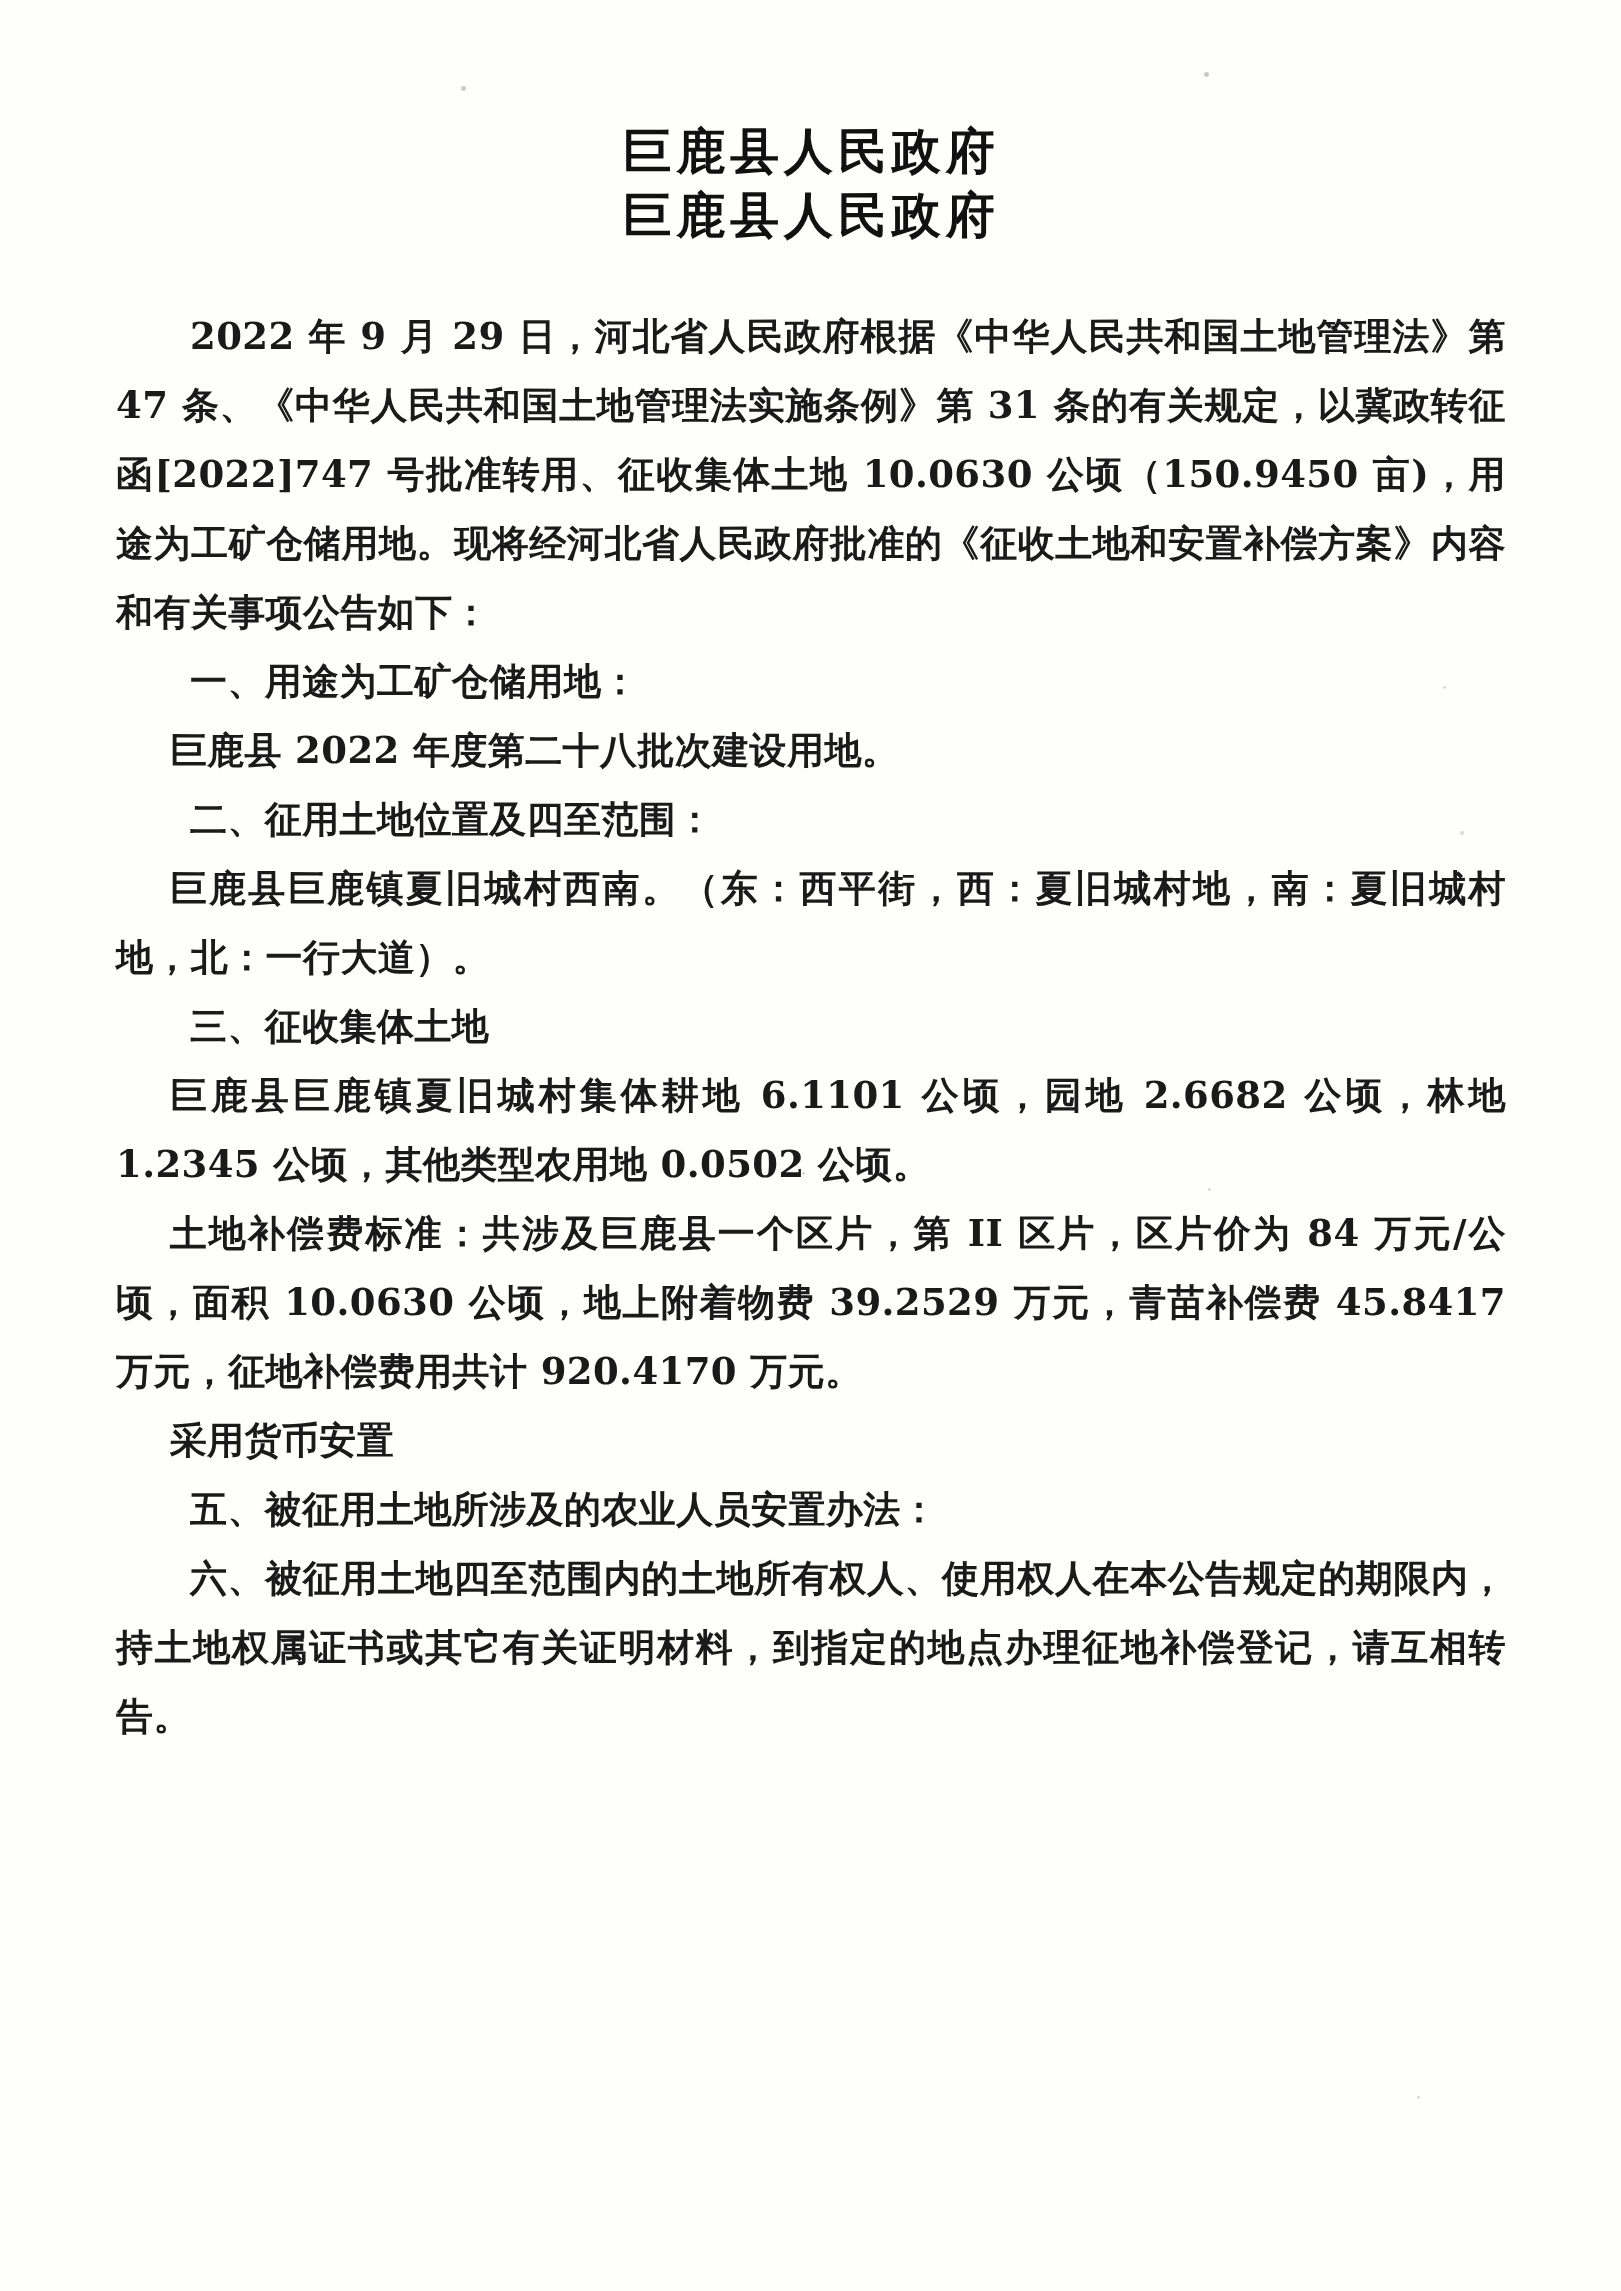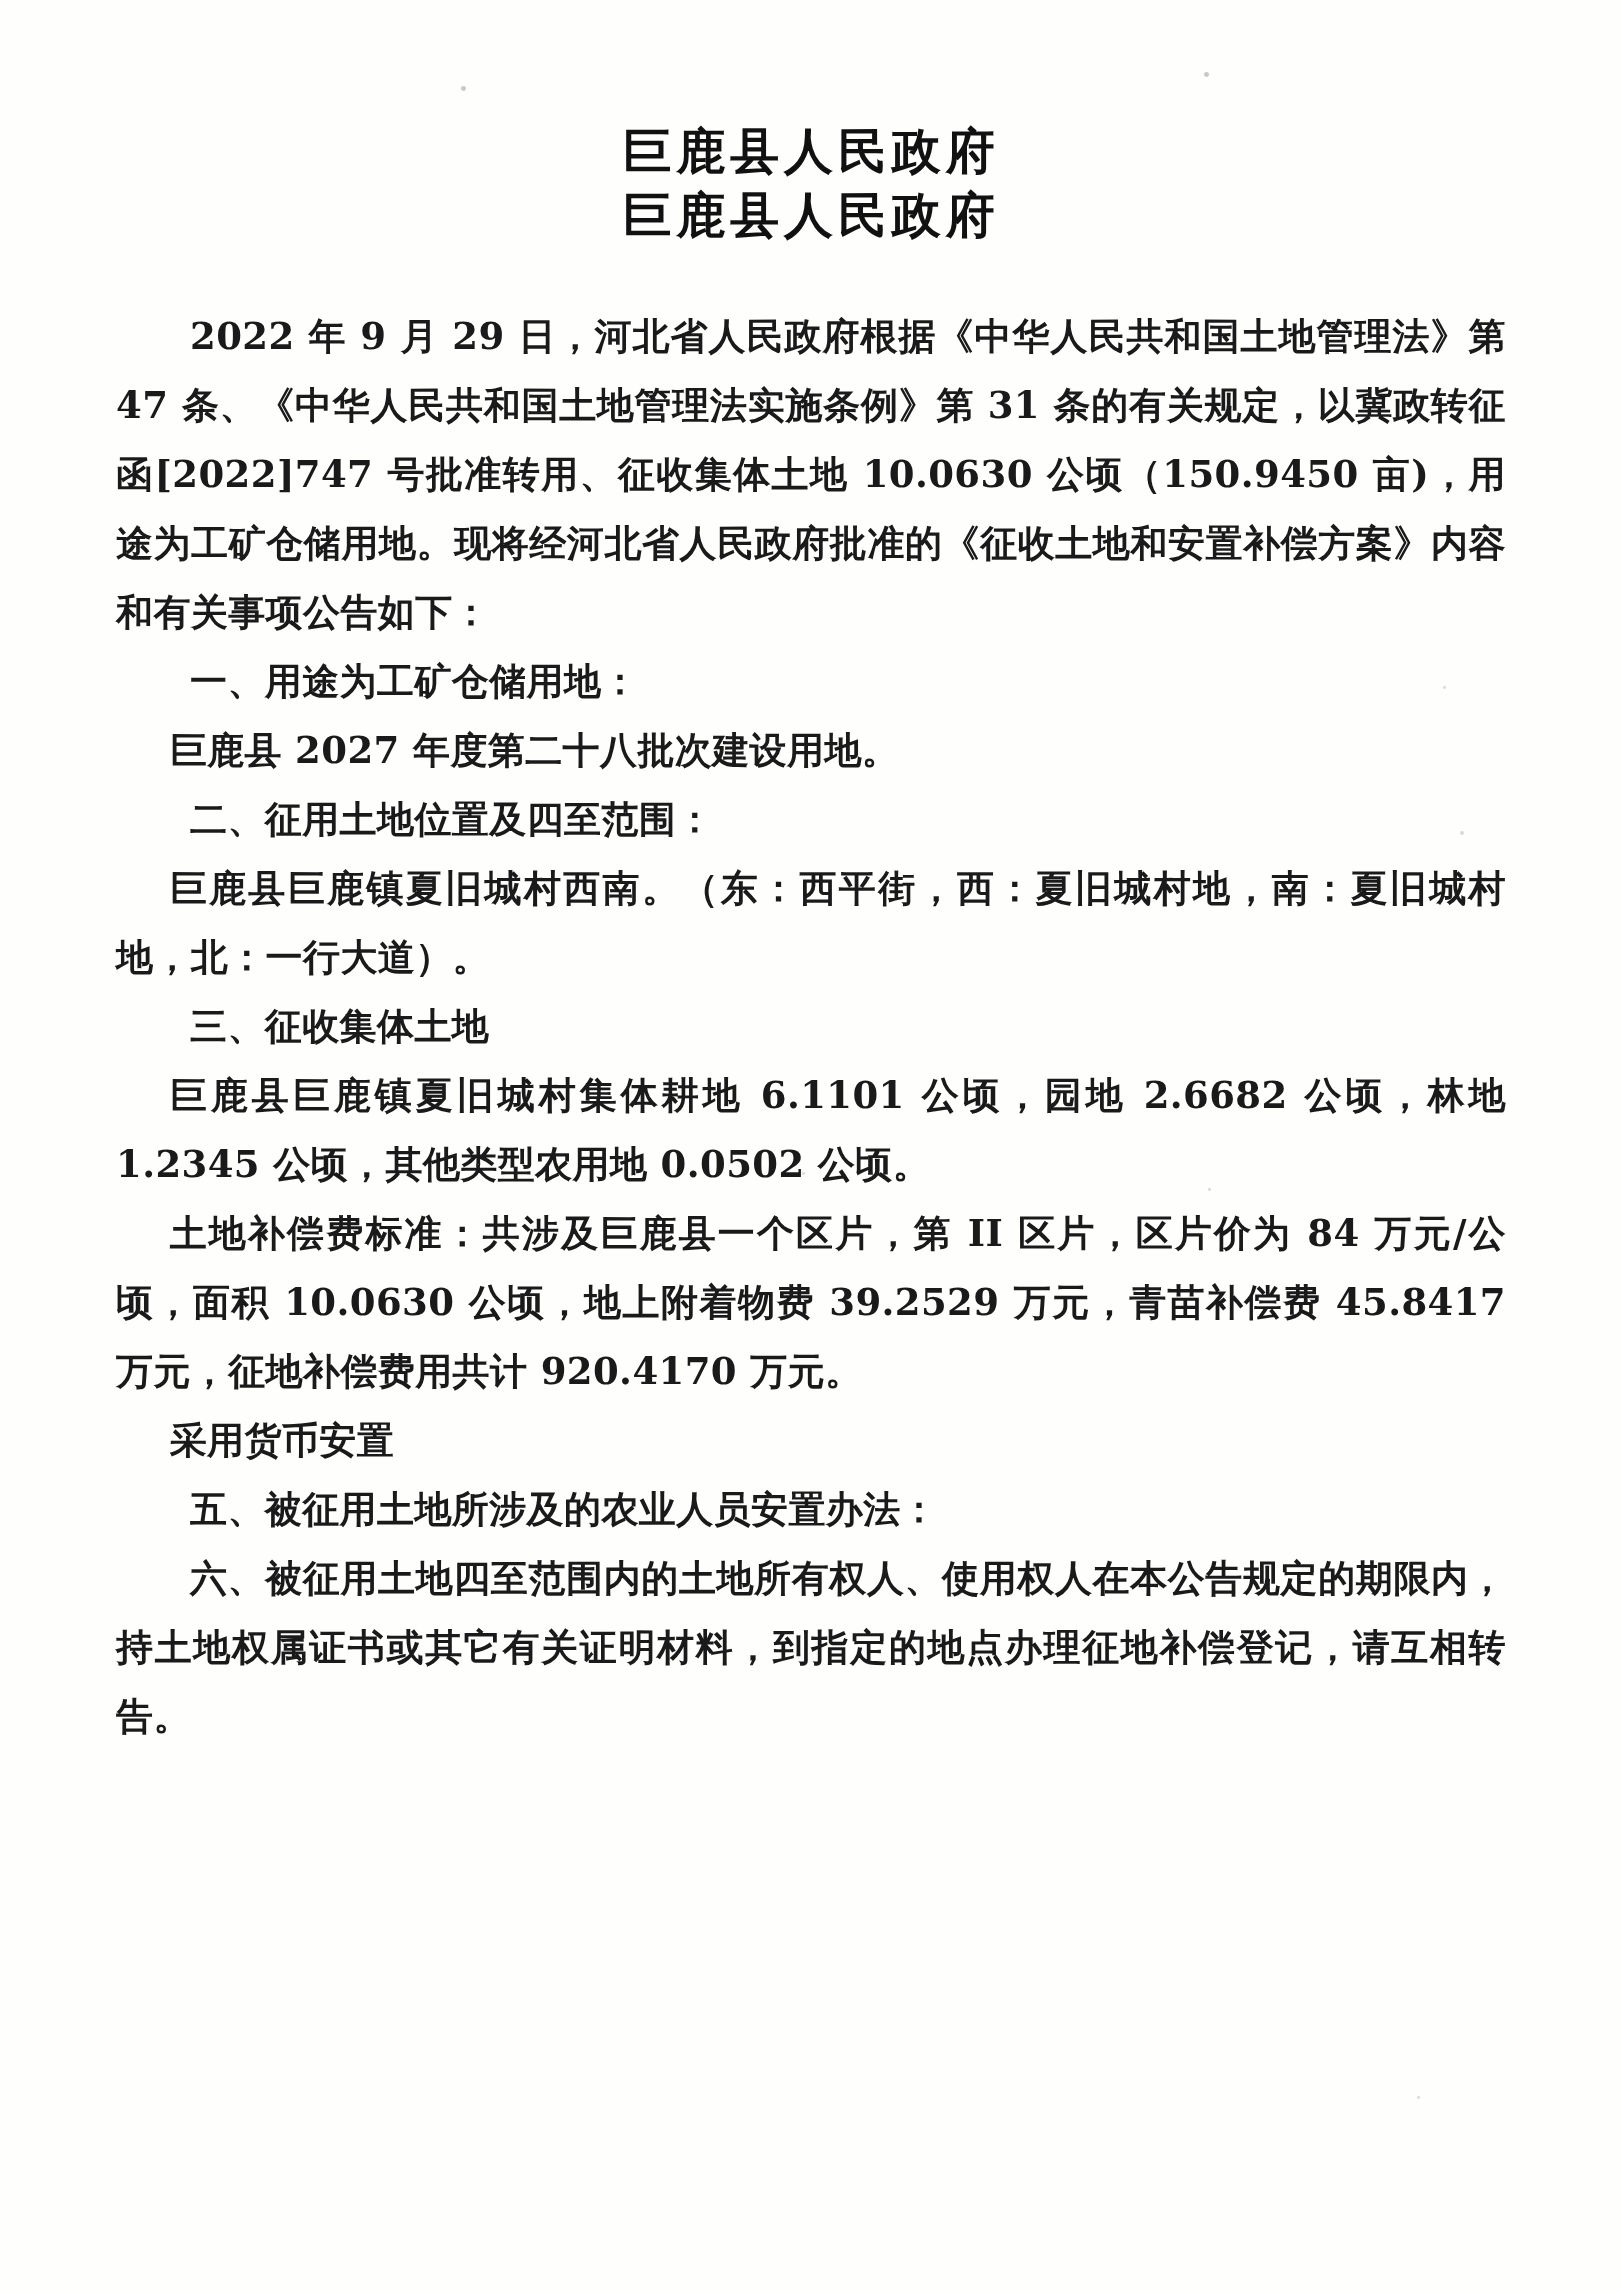--- a/index.html
+++ b/index.html
@@ -102,21 +102,21 @@
     <div class="title-block">
       <div class="doc-title">巨鹿县人民政府</div>
       <div class="doc-title">巨鹿县人民政府</div>
     </div>
 
     <div class="body-block">
 
       <p class="para">2022 年 9 月 29 日，河北省人民政府根据《中华人民共和国土地管理法》第 47 条、《中华人民共和国土地管理法实施条例》第 31 条的有关规定，以冀政转征函[2022]747 号批准转用、征收集体土地 10.0630 公顷（150.9450 亩)，用途为工矿仓储用地。现将经河北省人民政府批准的《征收土地和安置补偿方案》内容和有关事项公告如下：</p>
 
       <p class="para">一、用途为工矿仓储用地：</p>
-      <p class="para sub">巨鹿县 2027 年度第二十八批次建设用地。</p>
+      <p class="para sub">巨鹿县 2022 年度第二十八批次建设用地。</p>
 
       <p class="para">二、征用土地位置及四至范围：</p>
       <p class="para sub">巨鹿县巨鹿镇夏旧城村西南。（东：西平街，西：夏旧城村地，南：夏旧城村地，北：一行大道）。</p>
 
       <p class="para">三、征收集体土地</p>
       <p class="para sub">巨鹿县巨鹿镇夏旧城村集体耕地 6.1101 公顷，园地 2.6682 公顷，林地 1.2345 公顷，其他类型农用地 0.0502 公顷。</p>
 
       <p class="para sub">土地补偿费标准：共涉及巨鹿县一个区片，第 II 区片，区片价为 84 万元/公顷，面积 10.0630 公顷，地上附着物费 39.2529 万元，青苗补偿费 45.8417 万元，征地补偿费用共计 920.4170 万元。</p>
 
       <p class="para sub">采用货币安置</p>

